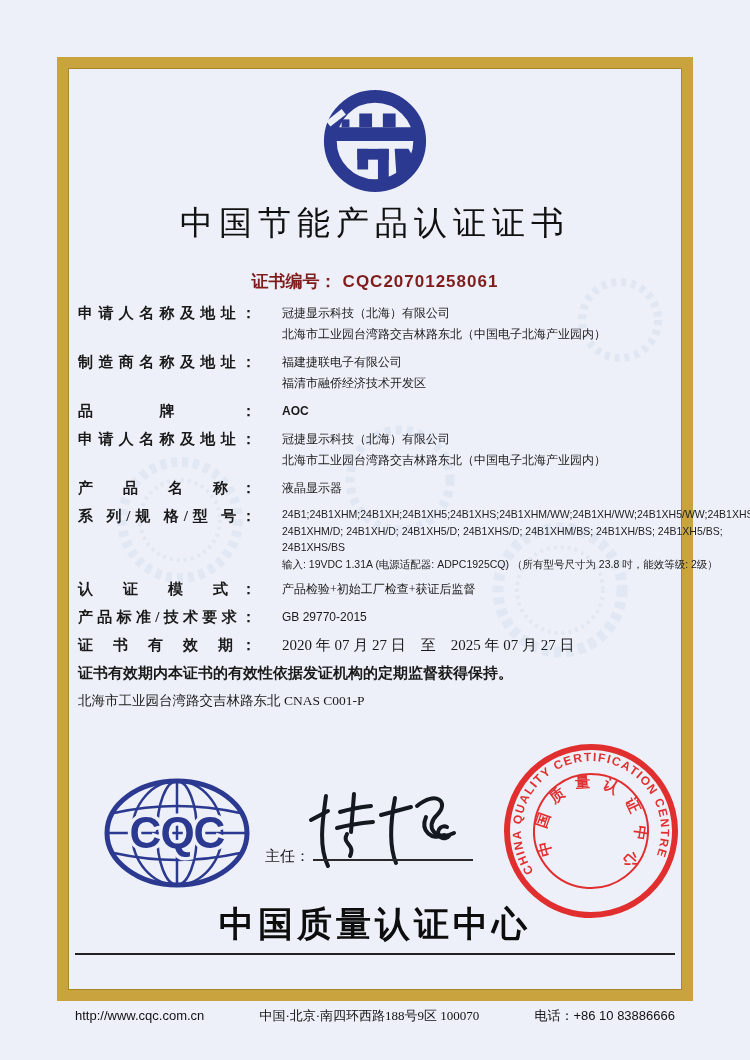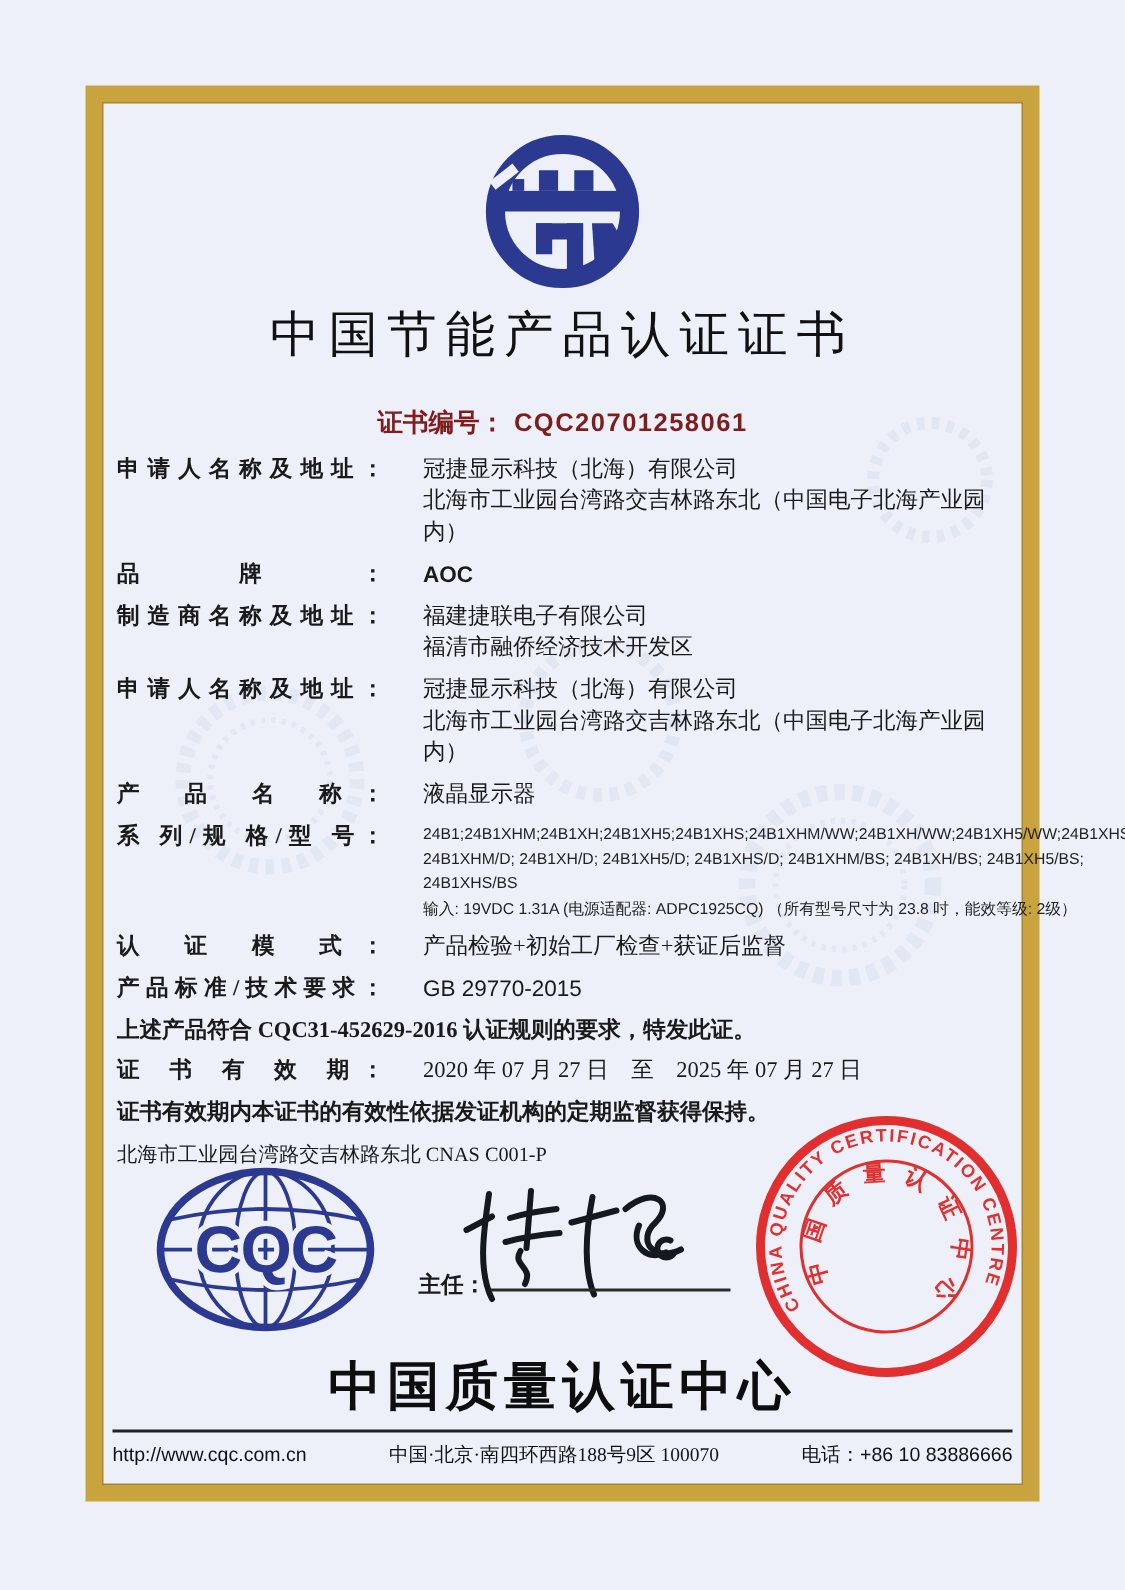--- a/index.html
+++ b/index.html
@@ -29,42 +29,42 @@
     font-size:17px; font-weight:bold; color:#7f1d1d;
   }
   .cert-no-value { font-family:"Liberation Sans", sans-serif; letter-spacing:1px; margin-left:6px; }
 
   .content { position:absolute; left:78px; top:303px; width:598px; }
   .row { display:flex; margin-bottom:7px;gap:26px; }
   .row-label {
     width:178px; flex:none; font-weight:bold; font-size:15px;
     line-height:21px; text-align:justify; text-align-last:justify;
   }
-  .row-val { flex:1; font-size:15px; line-height:21px; }
+  .row-val { flex:1; font-size:12px; line-height:21px; }
   .val-line { display:block; }
   .models { font-family:"Liberation Sans", sans-serif; font-size:10.5px; line-height:16.5px; color:#222; }
   .latin { font-family:"Liberation Sans", sans-serif; }
   .statement { font-weight:bold; font-size:15px; line-height:21px; margin:5px 0 6px 0; }
   .cnas { font-size:13.5px; font-weight:normal; margin-top:8px; }
 
   .cqc-logo { position:absolute; left:96px; top:772px; }
   .signature-svg { position:absolute; left:298px; top:784px; }
-  .director-row { position:absolute; left:279px; top:845px; font-weight:bold; font-size:15px; }
+  .director-row { position:absolute; left:265px; top:845px; font-weight:normal; font-size:15px; }
   .sig-underline { display:inline-block; width:160px; border-bottom:2px solid #2a2a2a; height:16px; margin-left:3px; }
 
   .stamp { position:absolute; left:496px; top:736px; transform:rotate(8deg); }
 
   .org-title {
     position:absolute; top:901px; width:100%; text-align:center;
     font-family:"Liberation Sans", sans-serif; font-weight:bold;
     font-size:35px; letter-spacing:4px; color:#0d0d0d;
   }
   .footer-rule { position:absolute; left:75px; right:75px; top:953px; border-top:2px solid #222; }
   .footer {
-    position:absolute; left:75px; right:75px; top:961px;
+    position:absolute; left:75px; right:75px; top:1007px;
     display:flex; justify-content:space-between; align-items:baseline;
     font-family:"Liberation Sans", sans-serif; font-size:13px; color:#111;
   }
   .footer .mid { font-family:"Liberation Serif", serif; }
 </style>
 </head>
 <body>
 
 <div class="page">
 
@@ -108,30 +108,30 @@
 
       <div class="row">
         <div class="row-label">申请人名称及地址：</div>
         <div class="row-val">
           <span class="val-line">冠捷显示科技（北海）有限公司</span>
           <span class="val-line">北海市工业园台湾路交吉林路东北（中国电子北海产业园内）</span>
         </div>
       </div>
 
       <div class="row">
-        <div class="row-label">品牌：</div>
-        <div class="row-val latin" style="font-weight:bold">AOC</div>
-      </div>
-
-      <div class="row">
         <div class="row-label">制造商名称及地址：</div>
         <div class="row-val">
           <span class="val-line">福建捷联电子有限公司</span>
           <span class="val-line">福清市融侨经济技术开发区</span>
         </div>
+      </div>
+
+      <div class="row">
+        <div class="row-label">品牌：</div>
+        <div class="row-val latin" style="font-weight:bold">AOC</div>
       </div>
 
       <div class="row">
         <div class="row-label">申请人名称及地址：</div>
         <div class="row-val">
           <span class="val-line">冠捷显示科技（北海）有限公司</span>
           <span class="val-line">北海市工业园台湾路交吉林路东北（中国电子北海产业园内）</span>
         </div>
       </div>
 
@@ -152,21 +152,20 @@
       <div class="row">
         <div class="row-label">认 证 模 式：</div>
         <div class="row-val">产品检验+初始工厂检查+获证后监督</div>
       </div>
 
       <div class="row">
         <div class="row-label">产品标准/技术要求：</div>
         <div class="row-val latin">GB 29770-2015</div>
       </div>
 
-      <div class="statement">上述产品符合 CQC31-452629-2016 认证规则的要求，特发此证。</div>
 
       <div class="row">
         <div class="row-label">证 书 有 效 期：</div>
         <div class="row-val" style="font-size:15px">2020 年 07 月 27 日　至　2025 年 07 月 27 日</div>
       </div>
 
       <div class="statement">证书有效期内本证书的有效性依据发证机构的定期监督获得保持。</div>
 
       <div class="cnas">北海市工业园台湾路交吉林路东北 CNAS C001-P</div>
     </div>

